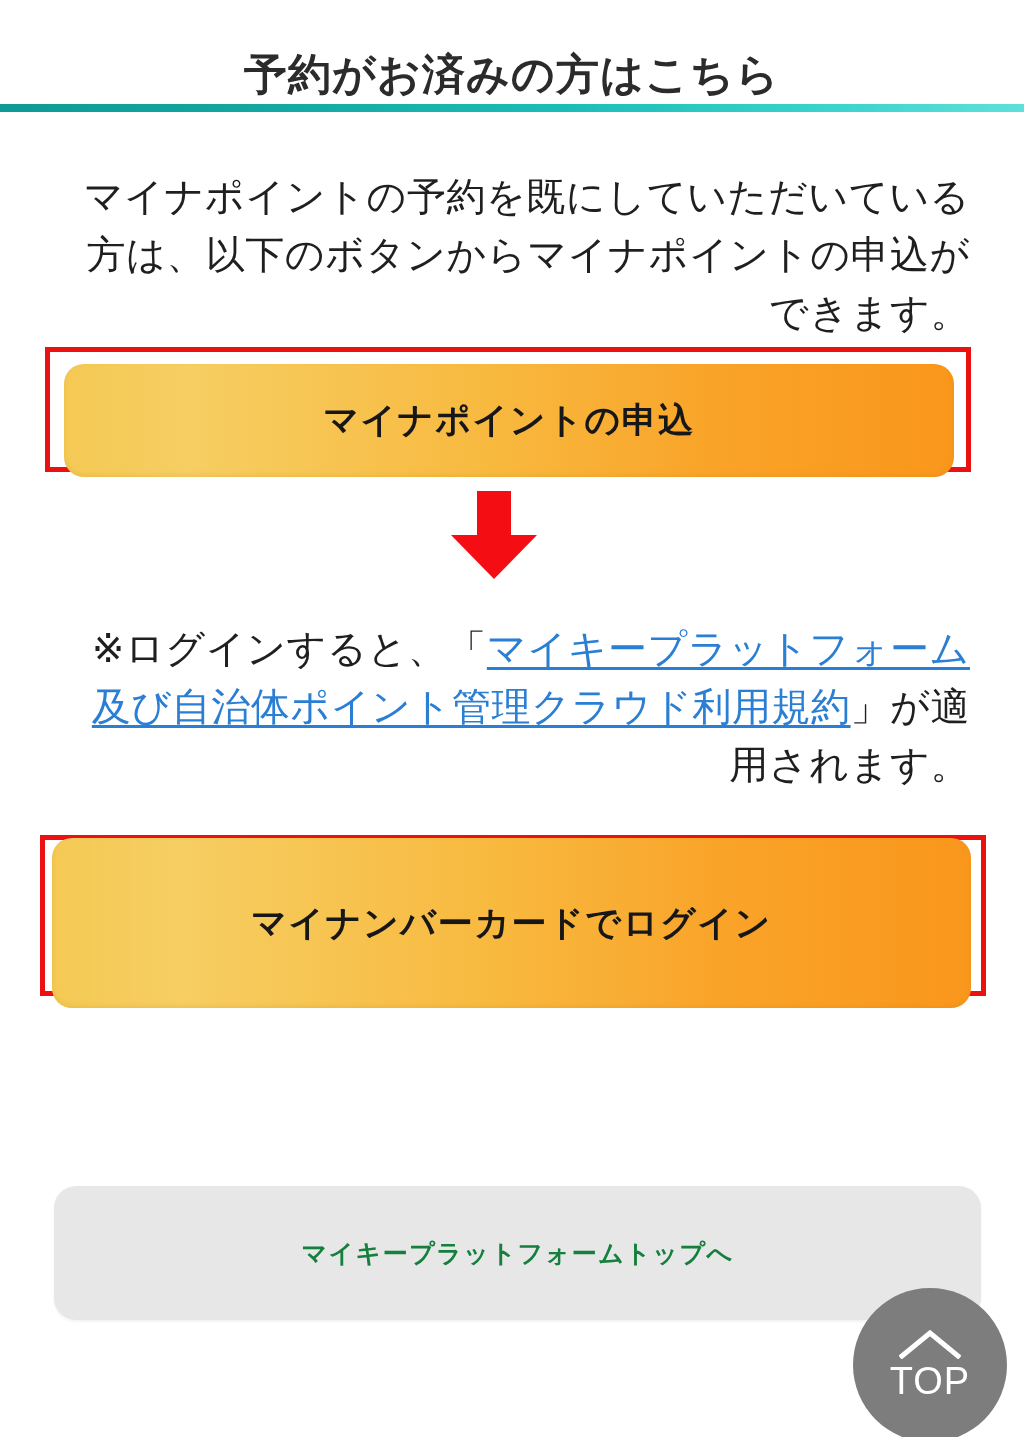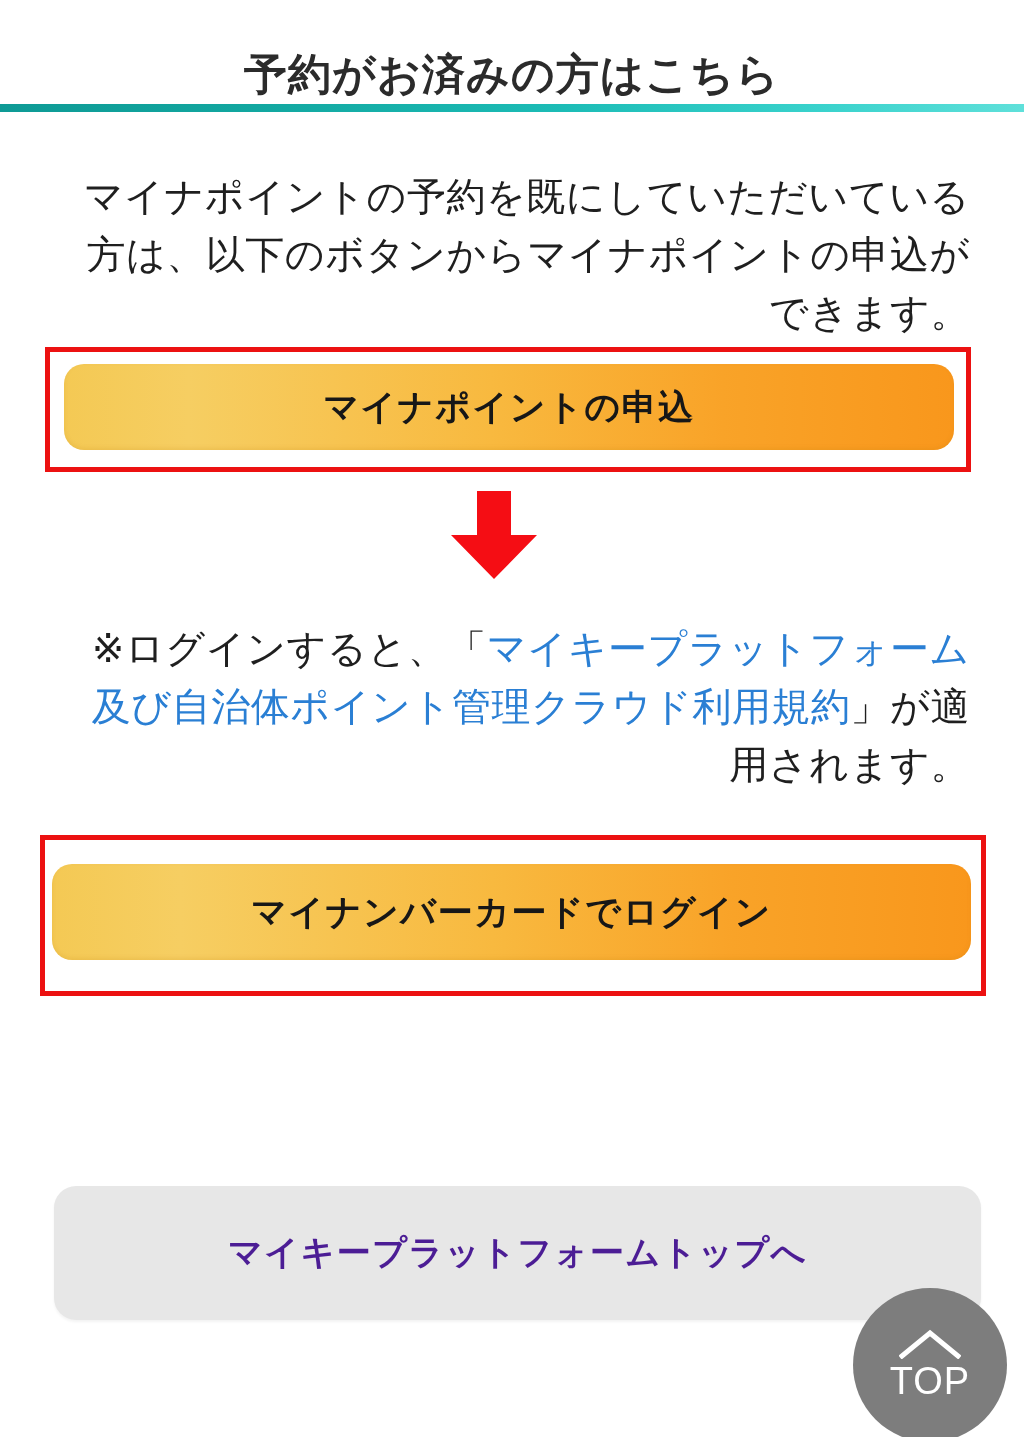--- a/index.html
+++ b/index.html
@@ -51,20 +51,21 @@
     color: #1f1f1f;
     letter-spacing: 0.5px;
     text-align: right;
   }
 
   #intro-text { top: 168px; }
   #terms-text { top: 620px; }
 
   .terms-link {
     color: #2a7fd4;
+    text-decoration: underline;
     text-decoration-thickness: 3px;
     text-underline-offset: 5px;
     cursor: pointer;
   }
 
   
   .annot-box {
     position: absolute;
     border: 5px solid #ec1111;
     background: #ffffff;
@@ -99,28 +100,28 @@
     cursor: pointer;
     border: none;
     font-family: inherit;
     box-shadow: inset 0 -2px 4px rgba(190,120,10,0.15);
   }
 
   #btn-apply {
     left: 64px;
     top: 364px;
     width: 890px;
-    height: 86px;
+    height: 113px;
   }
 
   #btn-login {
     left: 52px;
-    top: 864px;
+    top: 838px;
     width: 919px;
-    height: 96px;
+    height: 170px;
   }
 
   
   .arrow-down {
     position: absolute;
     left: 451px;
     top: 491px;
     width: 86px;
     height: 88px;
   }
@@ -128,22 +129,22 @@
   
   #btn-platform-top {
     position: absolute;
     left: 54px;
     top: 1186px;
     width: 927px;
     height: 134px;
     border: none;
     border-radius: 22px;
     background: #e7e7e7;
-    color: #4c1d95;
-    font-size: 34px;
+    color: #15803d;
+    font-size: 25px;
     font-weight: bold;
     letter-spacing: 1.5px;
     font-family: inherit;
     display: flex;
     align-items: center;
     justify-content: center;
     cursor: pointer;
     box-shadow: 0 2px 3px rgba(0,0,0,0.05);
   }
 

